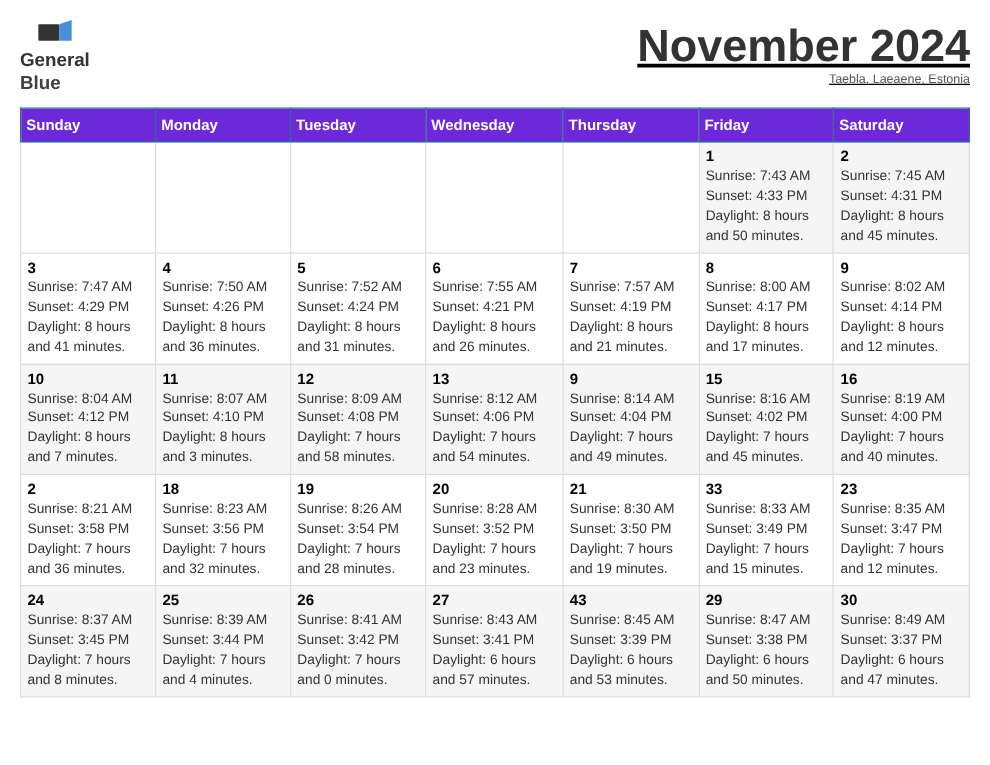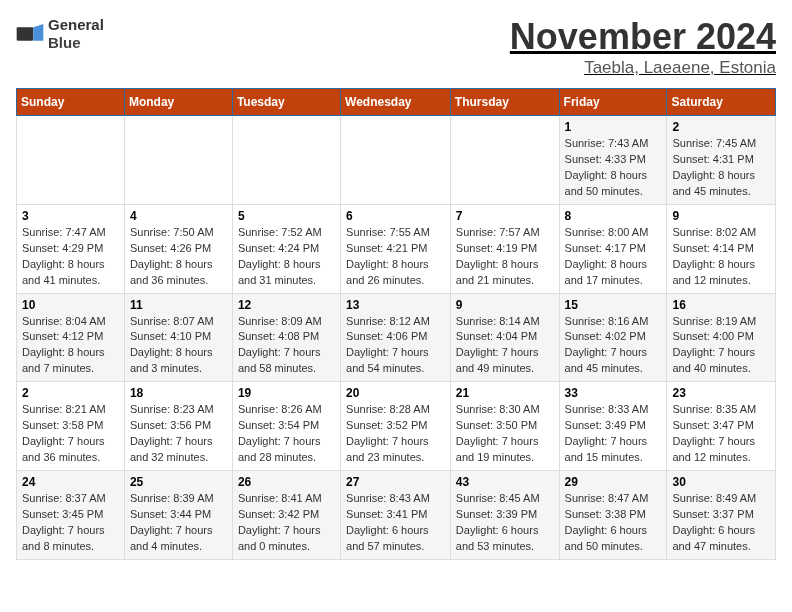--- a/index.html
+++ b/index.html
@@ -13,38 +13,39 @@
     .header {
       display: flex;
       justify-content: space-between;
       align-items: flex-start;
       margin-bottom: 10px;
     }
     .logo {
       display: flex;
       align-items: center;
       gap: 4px;
+      flex-direction: column;
     }
     .logo-text-general { font-size: 15px; font-weight: bold; color: #333; }
     .logo-text-blue { font-size: 15px; font-weight: bold; color: #404040; }
     .logo-icon {
       width: 28px;
       height: 20px;
     }
     .title-block { text-align: right; text-decoration: underline; }
     .month-title { font-size: 36px; font-weight: bold; color: #333; }
-    .location { font-size: 17px; color: #555; }
+    .location { font-size: 10px; color: #555; }
 
     .calendar {
       width: 100%;
       border-collapse: collapse;
       font-size: 11px;
     }
     .calendar thead th {
-      background: #c2410c;
+      background: #6d28d9;
       color: #fff;
       padding: 6px 4px;
       text-align: left;
       font-size: 12px;
       font-weight: bold;
       border: 1px solid #2c6a9e;
     }
     .calendar tbody tr {
       background: #fff;
     }

